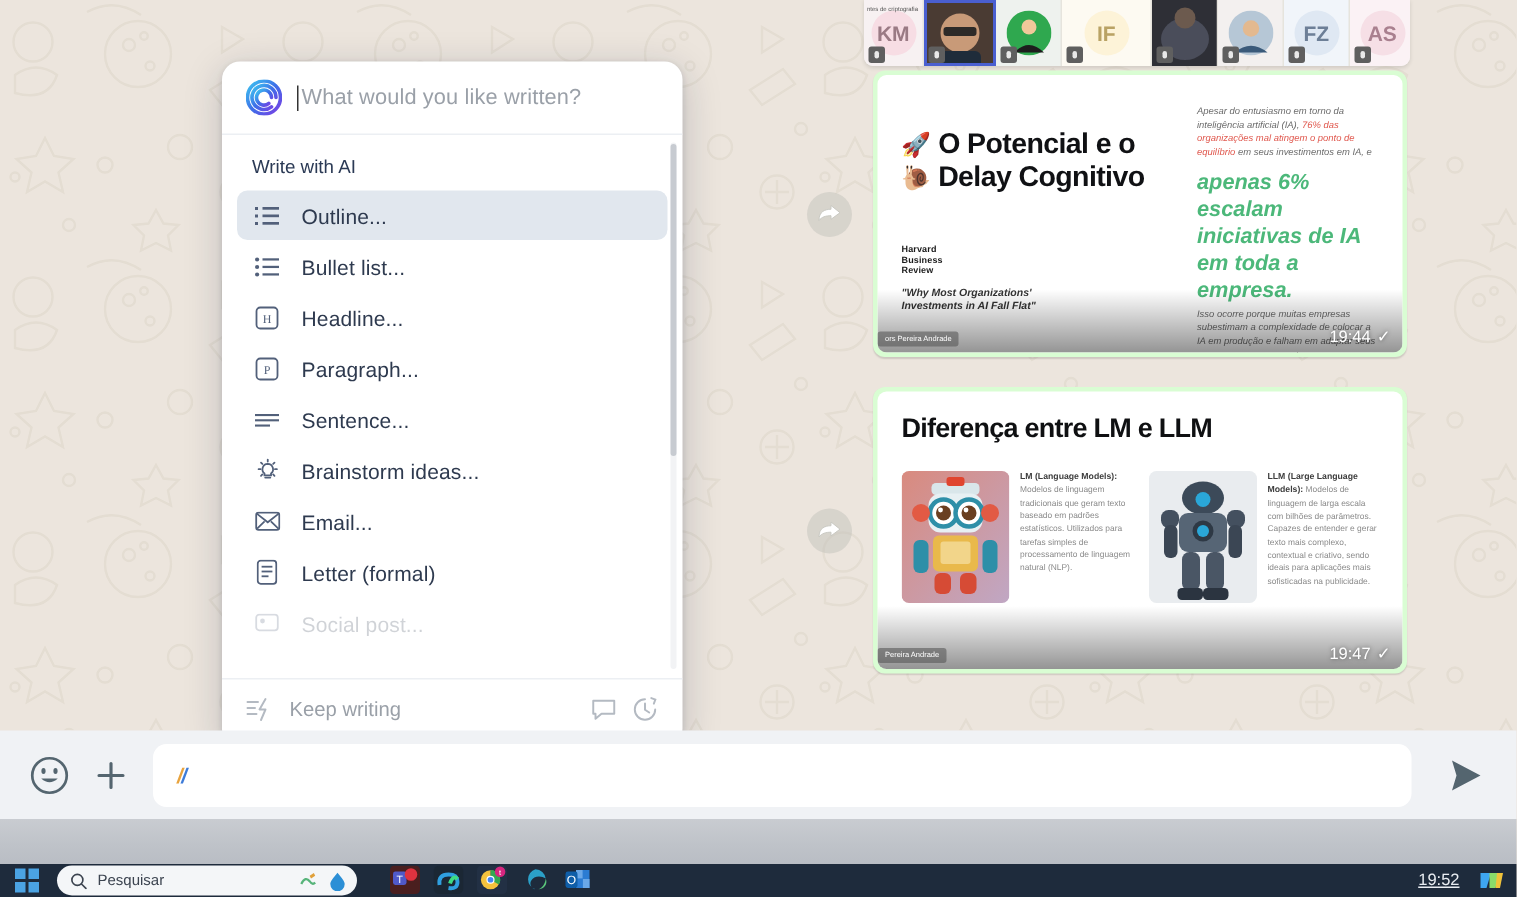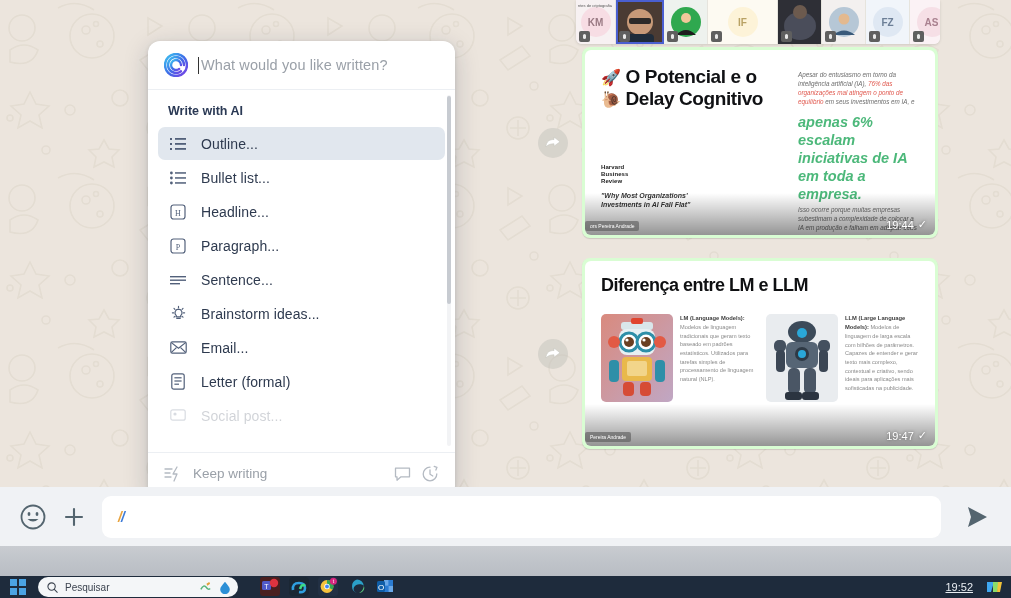--- a/index.html
+++ b/index.html
@@ -26,21 +26,21 @@
     box-shadow: 0 1px 3px rgba(0,0,0,.12);
   }
   .tile {
     position: relative; height: 44px; flex: 0 0 auto;
     display: flex; align-items: center; justify-content: center;
     border-right: 1px solid #e6e4dd;
   }
   .tile .pill {
     width: 30px; height: 30px; border-radius: 50%;
     display: flex; align-items: center; justify-content: center;
-    font-size: 10px; font-weight: 600; color: #6b6b6b;
+    font-size: 14px; font-weight: 600; color: #6b6b6b;
   }
   .tile .micbadge {
     position: absolute; left: 3px; bottom: 2px;
     width: 11px; height: 11px; border-radius: 2px;
     background: #5f5f5f; display: flex; align-items: center; justify-content: center;
   }
   .tile .micbadge::before {
     content: ""; width: 3px; height: 5px; border-radius: 2px; background: #e8e8e8;
   }
   .tile.video { background: #2b2b35; }
@@ -86,21 +86,21 @@
   .sender-tag {
     position: absolute; left: 0px; bottom: 4px;
     background: rgba(80,80,80,.55); color: #fff;
     font-size: 5px; padding: 2px 5px; border-radius: 2px;
     white-space: nowrap;
   }
 
   
   #card1 { width: 350px; height: 185px; }
   #card1 .inner { display: flex; padding: 16px 16px 0 16px; height: 100%; }
-  .c1-left { width: 185px; display: flex; flex-direction: column; }
+  .c1-left { width: 185px; display: flex; flex-direction: column; margin-top: 20px; }
   .c1-title {
     font-size: 19px; font-weight: 700; color: #101114;
     line-height: 1.15; letter-spacing: -.4px;
   }
   .c1-title .em { font-size: 16px; }
   .hbr {
     margin-top: auto; font-size: 6px; font-weight: 800; color: #1a1a1a;
     line-height: 1.15; letter-spacing: .1px;
   }
   .hbr-quote {
@@ -138,21 +138,21 @@
   #ai-search-row {
     height: 49px; display: flex; align-items: center; gap: 10px;
     padding: 0 16px; border-bottom: 1px solid #eceff3; flex: 0 0 auto; text-align: right;
   }
   #ai-logo { width: 24px; height: 24px; flex: 0 0 auto; }
   #ai-input-wrap { position: relative; flex: 1; display: flex; align-items: center; }
   #ai-caret { width: 1px; height: 17px; background: #333; margin-right: 2px; }
   #ai-placeholder { font-size: 14.5px; color: #9aa0a8; letter-spacing: .1px; }
   #ai-scroll { flex: 1; position: relative; overflow: hidden; }
   #ai-section-title {
-    font-size: 12.5px; font-weight: 700; color: #2b3a55;
+    font-size: 12.5px; font-weight: 400; color: #2b3a55;
     padding: 14px 20px 8px 20px;
   }
   .ai-item {
     display: flex; align-items: center; gap: 14px;
     height: 33px; margin: 1px 10px; padding: 0 11px;
     border-radius: 7px; cursor: default;
   }
   .ai-item.sel { background: #e1e7ee; }
   .ai-item .ai-ic {
     width: 18px; height: 18px; flex: 0 0 auto;
@@ -266,21 +266,21 @@
     <span class="micbadge"></span>
   </div>
   <div class="tile" style="width:44px;background:#eef2ee;">
     <svg width="30" height="30">
       <circle cx="15" cy="15" r="15" fill="#2fa84f"></circle>
         <circle cx="15" cy="11" r="5" fill="#f0c89a"></circle>
       <path d="M5 28 q10 -10 20 0 z" fill="#1d1d1d"></path>
     </svg>
     <span class="micbadge"></span>
   </div>
-  <div class="tile" style="width:70px;background:#fdfaf2;">
+  <div class="tile" style="width:60px;background:#fdfaf2;">
     <span class="pill" style="background:#fdf3d8;color:#b9a264;">IF</span>
     <span class="micbadge"></span>
   </div>
   <div class="tile video" style="width:44px;">
     <svg width="44" height="44">
       <rect width="44" height="44" fill="#2e2f36"></rect>
         <ellipse cx="22" cy="26" rx="16" ry="14" fill="#4a4d5a"></ellipse>
       <circle cx="22" cy="12" r="7" fill="#6c5a4e"></circle>
     </svg>
     <span class="micbadge"></span>

